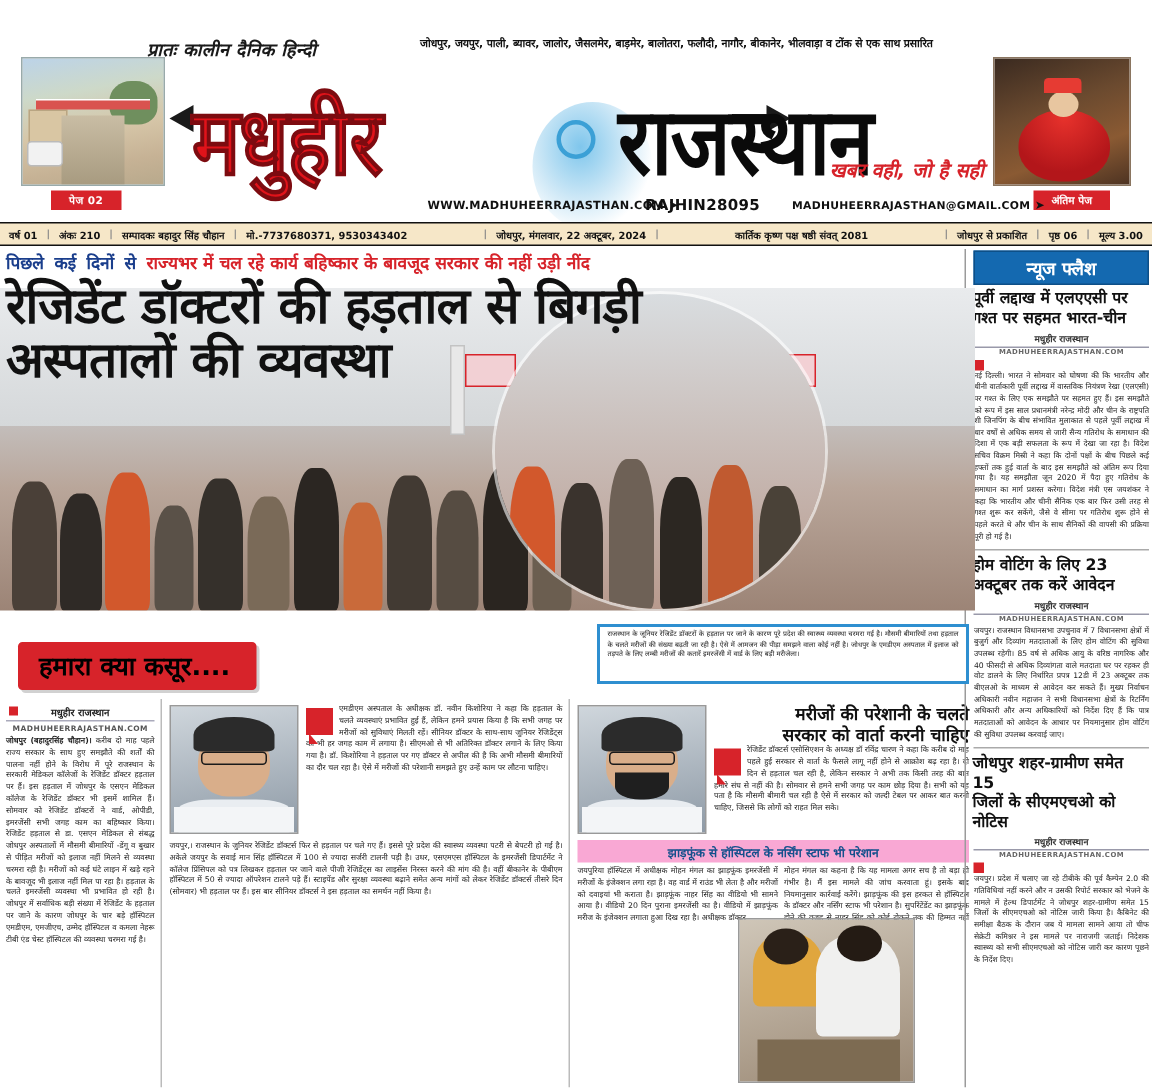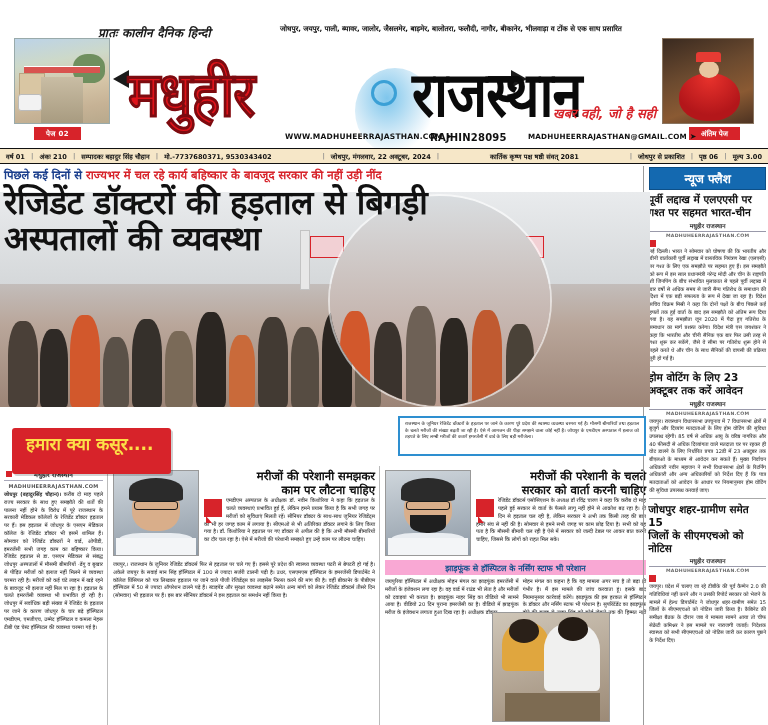--- a/index.html
+++ b/index.html
@@ -123,21 +123,21 @@
   
   .content { position:absolute; left:0; top:166px; width:768px; height:559px; display:flex; }
   .left-col { width:650px; position:relative; }
   .right-col { width:126px; position:relative; border-left:1px solid #9b9b9b; padding-left:3px; }
 
   
   .kicker {
     padding:3px 4px 1px 4px; font-size:11.5px; font-weight:bold; line-height:1.15;
     color:#d7232a;
   }
-  .kicker .blue { color:#1a3e8c; }
+  .kicker .blue { color:#1a3e8c;font-family:Liberation Mono, monospace; }
   .lead-head {
     position:relative; padding:2px 4px 0 4px;
     font-size:33px; font-weight:bold; color:#111; line-height:1.08;
     letter-spacing:-0.5px; z-index:3;
   }
   .lead-head .l2 { display:block; }
 
   .lead-photo {
     position:absolute; left:0; top:26px; width:650px; height:215px; z-index:1;
     background:
@@ -157,22 +157,22 @@
   }
 
   .caption-box {
     position:absolute; left:398px; top:250px; width:248px; min-height:40px;
     background:#fff; border:2px solid #2e8fd0; padding:3px 5px;
     font-size:4.6px; line-height:1.45; color:#222; z-index:5; text-align:justify;
   }
 
   .hamara-badge {
     position:absolute; left:12px; top:262px; z-index:6;
-    background:#d7232a; color:#fde047; font-size:17px; font-weight:bold;
-    padding:4px 18px 19px 14px; border-radius:3px;
+    background:#d7232a; color:#000000; font-size:17px; font-weight:bold;
+    padding:4px 18px 5px 14px; border-radius:3px;
     box-shadow:2px 2px 0 rgba(0,0,0,0.18);
   }
 
   
   .midband { position:absolute; left:0; top:300px; width:650px; height:259px; display:flex; }
   .mb-col1 { width:108px; border-right:1px solid #bbb; padding:4px 4px 0 4px; position:relative; }
   .mb-col2 { width:272px; padding:4px 4px 0 5px; position:relative; border-right:1px solid #bbb;}
   .mb-col3 { width:270px; padding:4px 4px 0 5px; position:relative; }
 
   .brandline { text-align:center; font-size:6.5px; font-weight:bold; color:#222; position:relative;
@@ -361,24 +361,20 @@
         </div>
 
         <div class="mb-col2">
           <div class="headshot">
             <div class="hs-body"></div>
               <div class="hs-coat"></div>
             <div class="hs-face"></div>
               <div class="hs-hair"></div>
               <div class="hs-glass"></div>
           </div>
-          <div class="quote-head">
-            <div>मरीजों की परेशानी समझकर</div>
-            <div>काम पर लौटना चाहिए</div>
-          </div>
           <div style="clear:none;"></div>
           <div class="qmark"></div>
           <div class="bodytext">एमडीएम अस्पताल के अधीक्षक डॉ. नवीन किशोरिया ने कहा कि हड़ताल के चलते व्यवस्थाएं प्रभावित हुई हैं, लेकिन हमने प्रयास किया है कि सभी जगह पर मरीजों को सुविधाएं मिलती रहें। सीनियर डॉक्टर के साथ-साथ जुनियर रेजिडेंट्स को भी हर जगह काम में लगाया है। सीएमओ से भी अतिरिक्त डॉक्टर लगाने के लिए किया गया है। डॉ. किशोरिया ने हड़ताल पर गए डॉक्टर से अपील की है कि अभी मौसमी बीमारियों का दौर चल रहा है। ऐसे में मरीजों की परेशानी समझते हुए उन्हें काम पर लौटना चाहिए।</div>
           <div style="clear:both;"></div>
           <div class="bodytext" style="margin-top:3px;">जयपुर,। राजस्थान के जुनियर रेजिडेंट डॉक्टर्स फिर से हड़ताल पर चले गए हैं। इससे पूरे प्रदेश की स्वास्थ्य व्यवस्था पटरी से बेपटरी हो गई है। अकेले जयपुर के सवाई मान सिंह हॉस्पिटल में 100 से ज्यादा सर्जरी टालनी पड़ी है। उधर, एसएमएस हॉस्पिटल के इमरजेंसी डिपार्टमेंट ने कॉलेज प्रिंसिपल को पत्र लिखकर हड़ताल पर जाने वाले पीजी रेजिडेंट्स का लाइसेंस निरस्त करने की मांग की है। वहीं बीकानेर के पीबीएम हॉस्पिटल में 50 से ज्यादा ऑपरेशन टालने पड़े हैं। स्टाइपेंड और सुरक्षा व्यवस्था बढ़ाने समेत अन्य मांगों को लेकर रेजिडेंट डॉक्टर्स तीसरे दिन (सोमवार) भी हड़ताल पर हैं। इस बार सीनियर डॉक्टर्स ने इस हड़ताल का समर्थन नहीं किया है।</div>
         </div>
 
         <div class="mb-col3">
           <div class="headshot">
             <div class="hs-body"></div>

